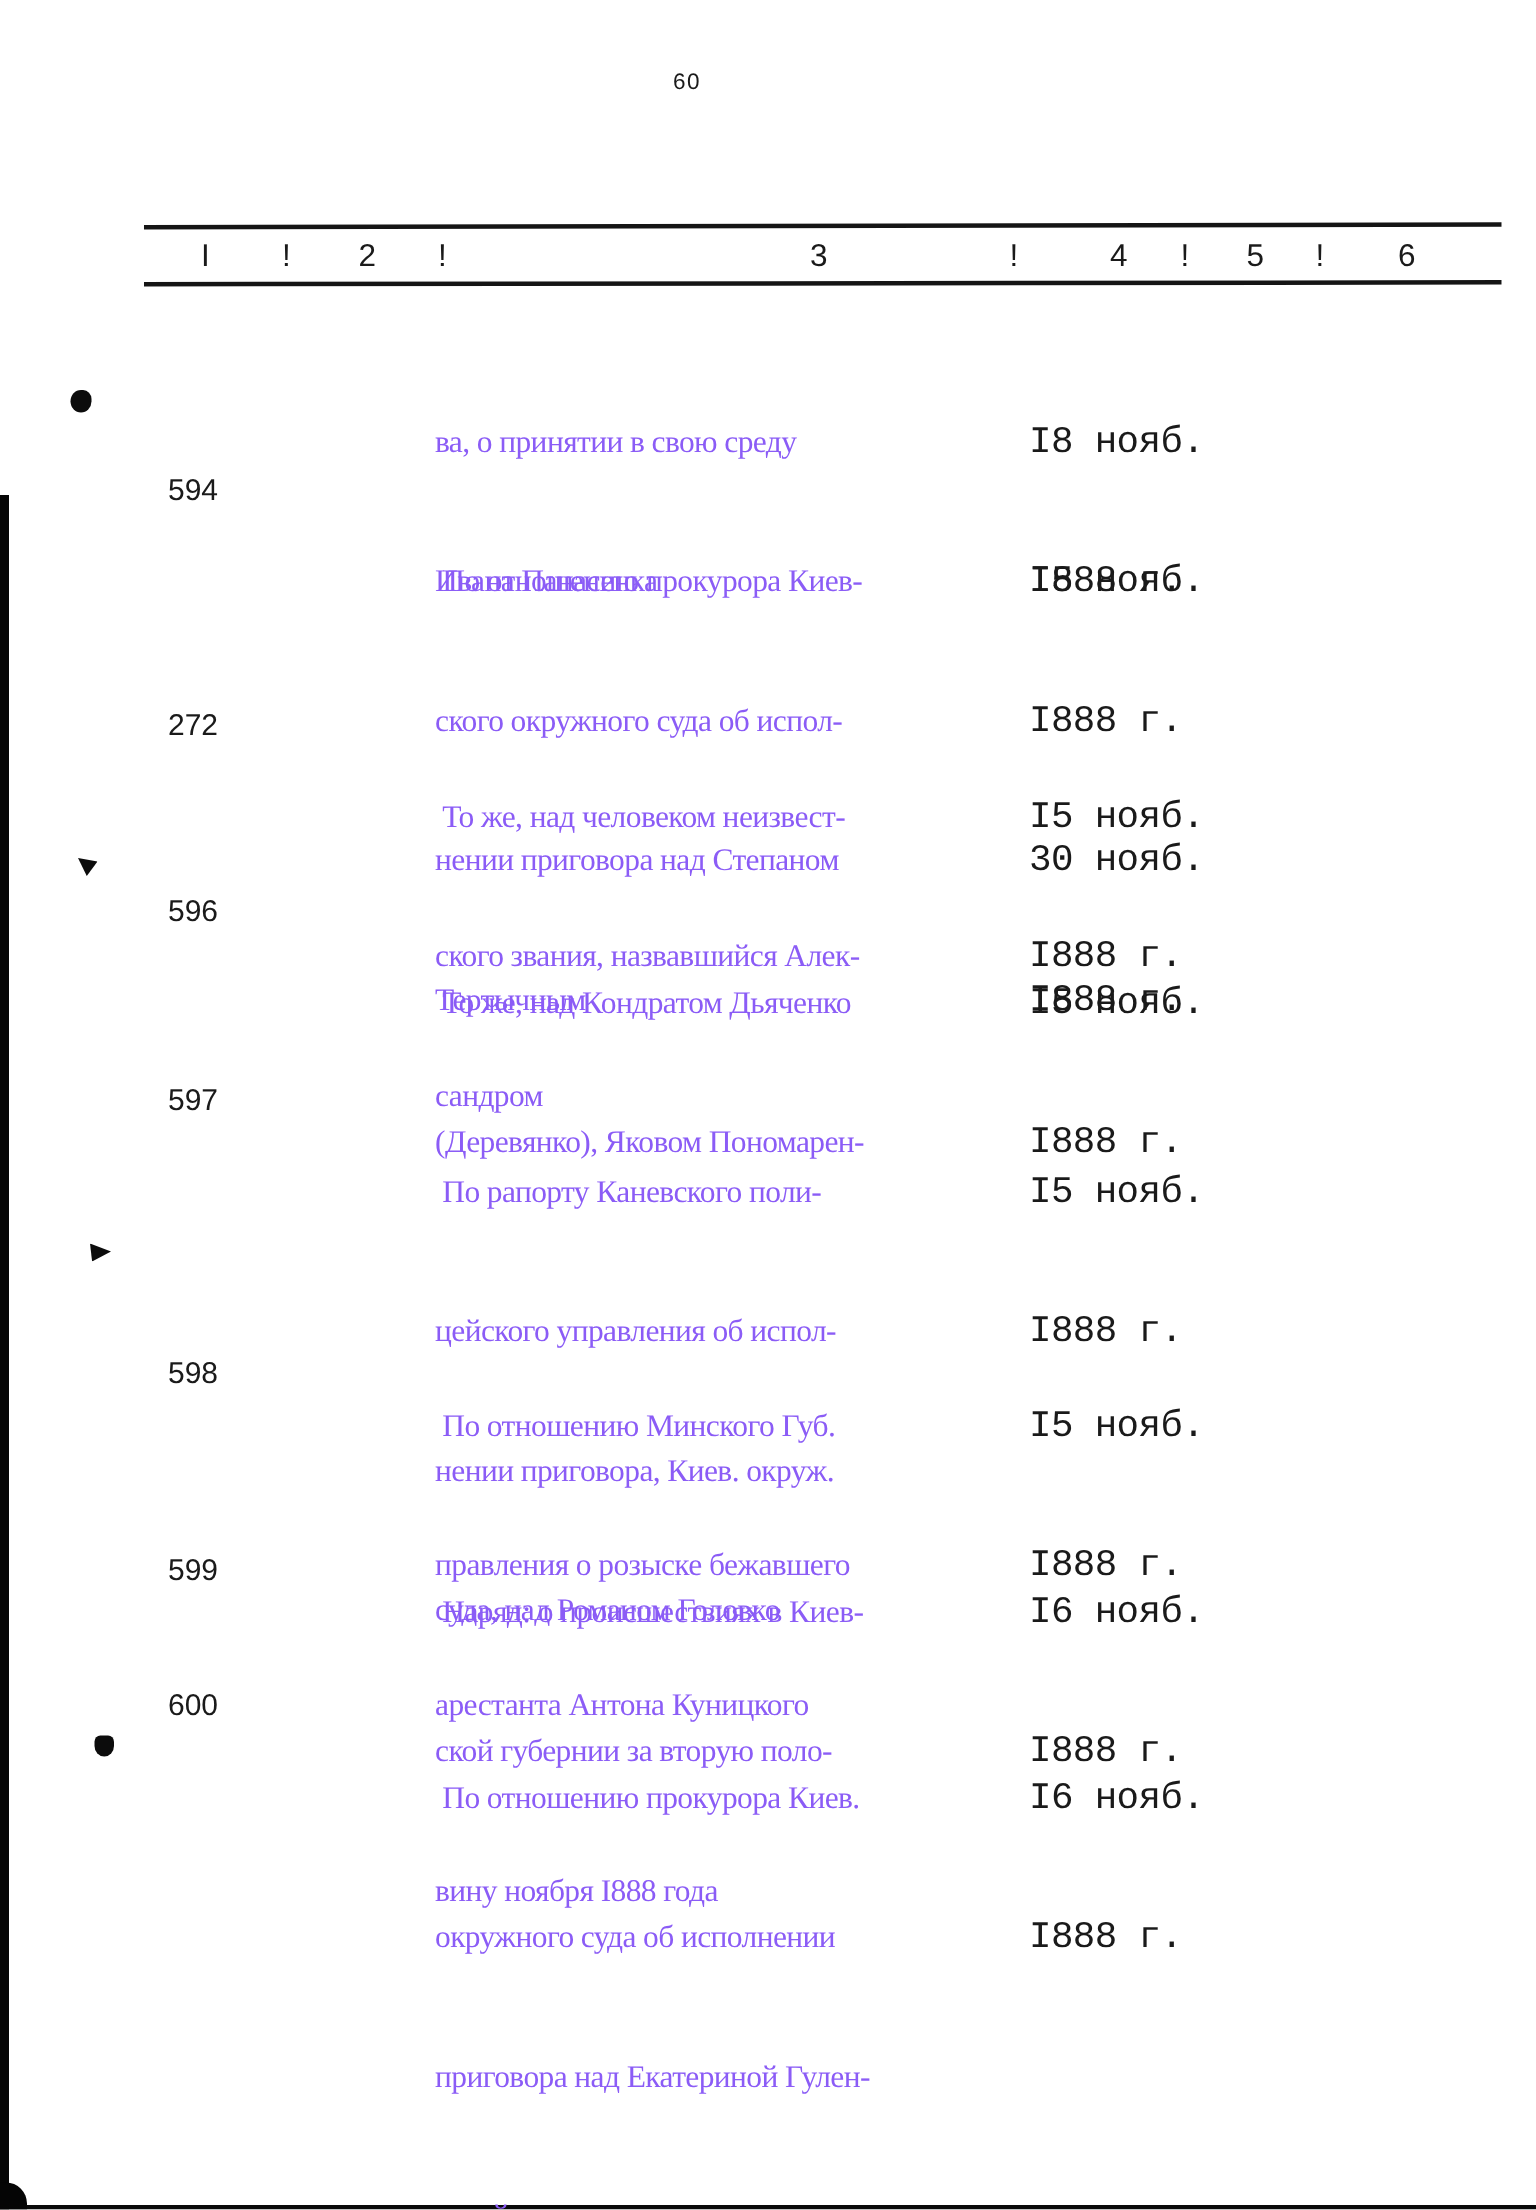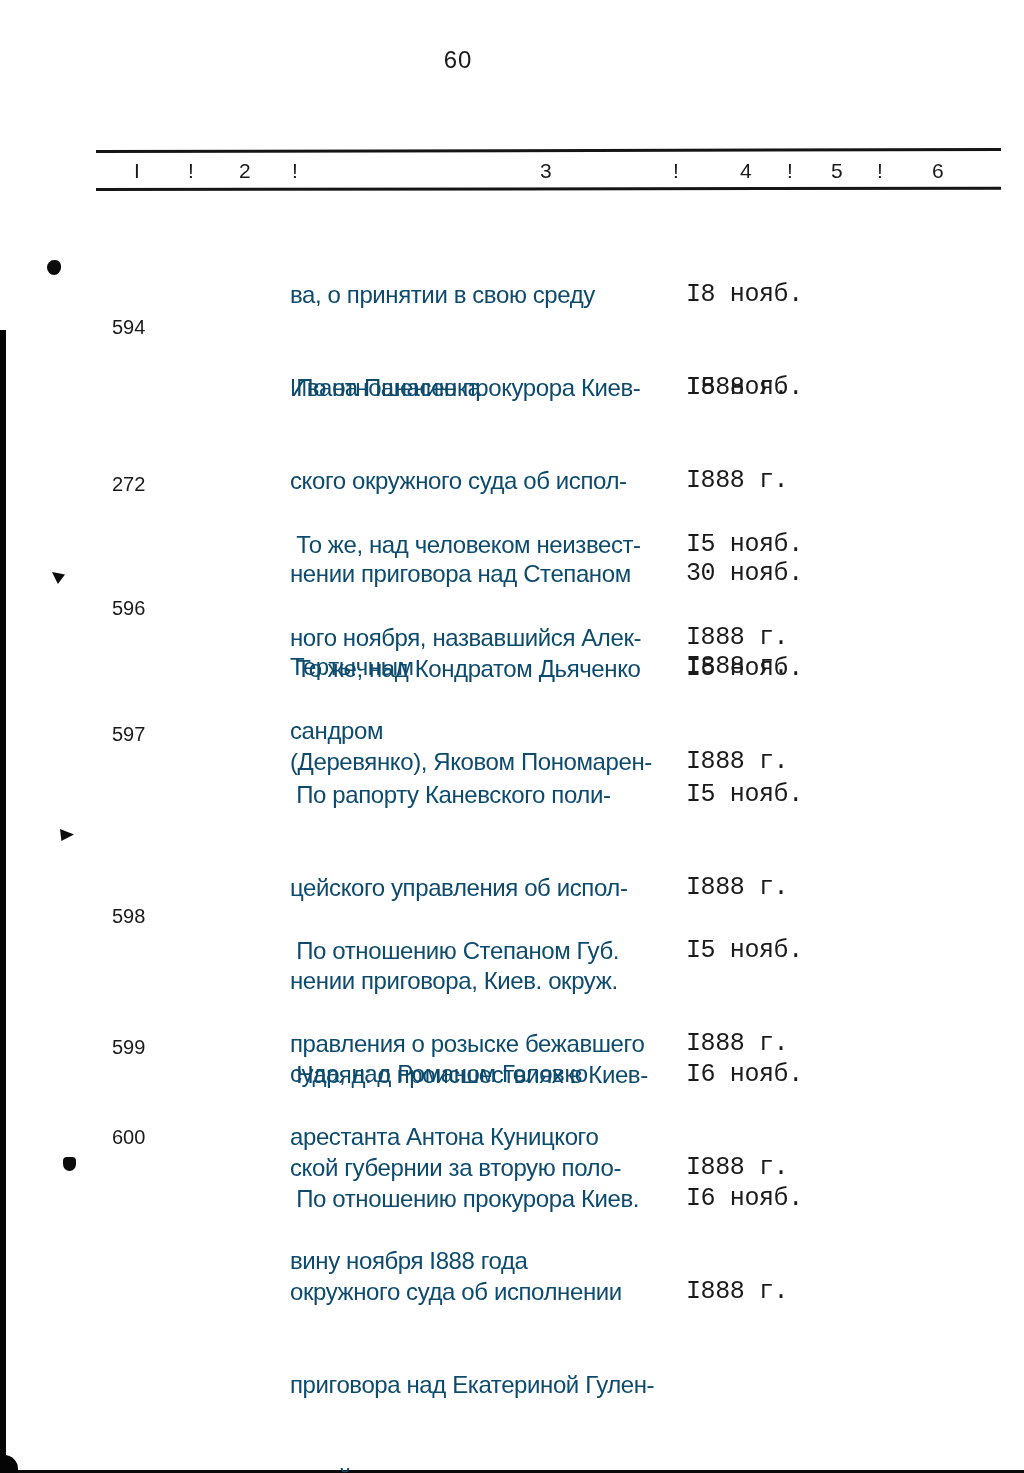--- a/index.html
+++ b/index.html
@@ -42,21 +42,21 @@
       border-top-right-radius: 14px;
     }
 
     .page-number {
       position: absolute;
       top: 46px;
       left: 0;
       width: 916px;
       text-align: center;
       font-family: "Liberation Sans", "DejaVu Sans", sans-serif;
-      font-size: 24px;
+      font-size: 15px;
       letter-spacing: 1px;
       color: #1a1a1a;
     }
 
     
     .header {
       position: absolute;
       left: 96px;
       top: 150px;
       width: 905px;
@@ -90,26 +90,26 @@
     .row-num {
       position: absolute;
       left: 112px;
       font-family: "Liberation Sans", "DejaVu Sans", sans-serif;
       font-size: 20px;
       color: #1a1a1a;
     }
     .desc {
       position: absolute;
       left: 290px;
-      font-family: Liberation Sans, sans-serif;
-      font-size: 24px;
+      font-family: Liberation Serif, serif;
+      font-size: 21px;
       line-height: 31px;
       letter-spacing: -0.4px;
       white-space: pre;
-      color: #0c4a6e;
+      color: #8b5cf6;
     }
     .desc .line { display: block; height: 31px; }
     .dates {
       position: absolute;
       left: 686px;
       font-family: "Liberation Mono", "DejaVu Sans Mono", monospace;
       font-size: 25px;
       line-height: 31px;
       letter-spacing: -0.4px;
       white-space: pre;
@@ -176,21 +176,21 @@
 <div class="dates" style="top:310px">
   <span class="line">I5 нояб.</span>
   <span class="line">I888 г.</span>
   <span class="line">30 нояб.</span>
   <span class="line">I888 г.</span>
 </div>
 
 <div class="row-num" style="top:473px">272</div>
 <div class="desc" style="top:467px">
   <span class="line"> То же, над человеком неизвест-</span>
-  <span class="line">ного ноября, назвавшийся Алек-</span>
+  <span class="line">ского звания, назвавшийся Алек-</span>
   <span class="line">сандром</span>
 </div>
 <div class="dates" style="top:467px">
   <span class="line">I5 нояб.</span>
   <span class="line">I888 г.</span>
 </div>
 
 <div class="row-num" style="top:597px">596</div>
 <div class="desc" style="top:591px">
   <span class="line"> То же, над Кондратом Дьяченко</span>
@@ -208,21 +208,21 @@
   <span class="line">нении приговора, Киев. окруж.</span>
   <span class="line">суда, над Романом Головко</span>
 </div>
 <div class="dates" style="top:717px">
   <span class="line">I5 нояб.</span>
   <span class="line">I888 г.</span>
 </div>
 
 <div class="row-num" style="top:905px">598</div>
 <div class="desc" style="top:873px">
-  <span class="line"> По отношению Степаном Губ.</span>
+  <span class="line"> По отношению Минского Губ.</span>
   <span class="line">правления о розыске бежавшего</span>
   <span class="line">арестанта Антона Куницкого</span>
 </div>
 <div class="dates" style="top:873px">
   <span class="line">I5 нояб.</span>
   <span class="line">I888 г.</span>
 </div>
 
 <div class="row-num" style="top:1036px">599</div>
 <div class="desc" style="top:997px">

